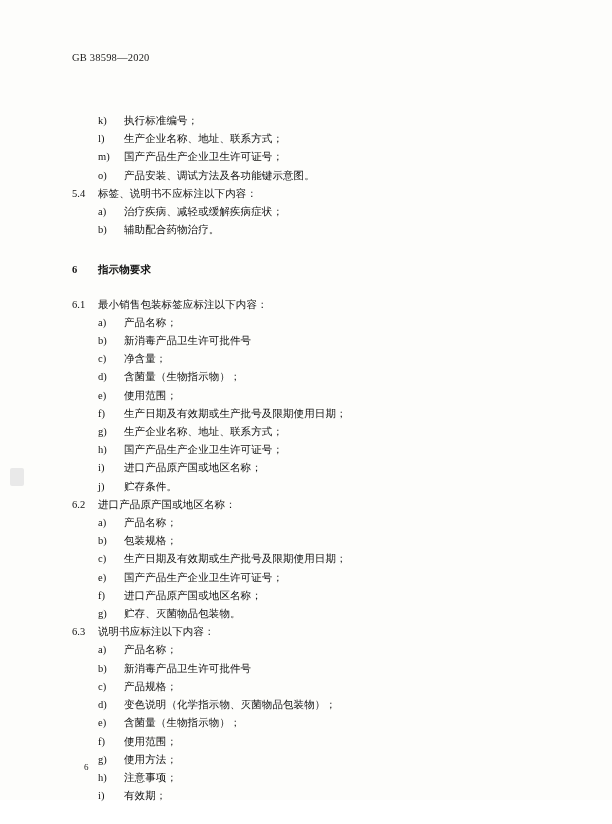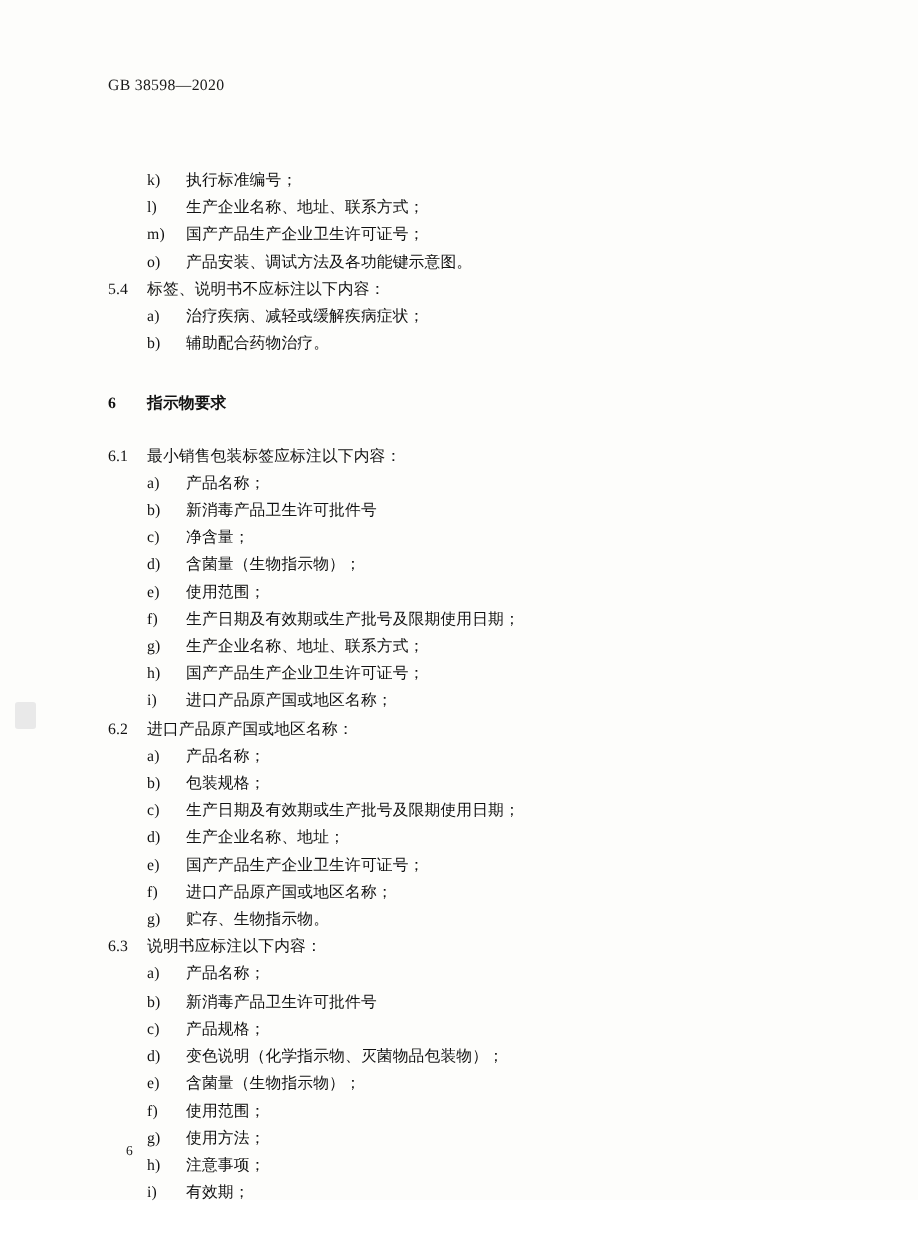--- a/index.html
+++ b/index.html
@@ -111,28 +111,28 @@
       <div class="line ind-sec"><span class="sec-label">6.1</span><span>最小销售包装标签应标注以下内容：</span></div>
       <div class="line ind-item"><span class="item-label">a)</span><span>产品名称；</span></div>
       <div class="line ind-item"><span class="item-label">b)</span><span>新消毒产品卫生许可批件号</span></div>
       <div class="line ind-item"><span class="item-label">c)</span><span>净含量；</span></div>
       <div class="line ind-item"><span class="item-label">d)</span><span>含菌量（生物指示物）；</span></div>
       <div class="line ind-item"><span class="item-label">e)</span><span>使用范围；</span></div>
       <div class="line ind-item"><span class="item-label">f)</span><span>生产日期及有效期或生产批号及限期使用日期；</span></div>
       <div class="line ind-item"><span class="item-label">g)</span><span>生产企业名称、地址、联系方式；</span></div>
       <div class="line ind-item"><span class="item-label">h)</span><span>国产产品生产企业卫生许可证号；</span></div>
       <div class="line ind-item"><span class="item-label">i)</span><span>进口产品原产国或地区名称；</span></div>
+      <div class="line ind-item"><span class="item-label">j)</span><span>贮存条件。</span></div>
       <div class="line ind-sec"><span class="sec-label">6.2</span><span>进口产品原产国或地区名称：</span></div>
       <div class="line ind-item"><span class="item-label">a)</span><span>产品名称；</span></div>
       <div class="line ind-item"><span class="item-label">b)</span><span>包装规格；</span></div>
       <div class="line ind-item"><span class="item-label">c)</span><span>生产日期及有效期或生产批号及限期使用日期；</span></div>
-      <div class="line ind-item"><span class="item-label">d)</span><span>生产企业名称、地址；</span></div>
       <div class="line ind-item"><span class="item-label">e)</span><span>国产产品生产企业卫生许可证号；</span></div>
       <div class="line ind-item"><span class="item-label">f)</span><span>进口产品原产国或地区名称；</span></div>
-      <div class="line ind-item"><span class="item-label">g)</span><span>贮存、生物指示物。</span></div>
+      <div class="line ind-item"><span class="item-label">g)</span><span>贮存、灭菌物品包装物。</span></div>
       <div class="line ind-sec"><span class="sec-label">6.3</span><span>说明书应标注以下内容：</span></div>
       <div class="line ind-item"><span class="item-label">a)</span><span>产品名称；</span></div>
       <div class="line ind-item"><span class="item-label">b)</span><span>新消毒产品卫生许可批件号</span></div>
       <div class="line ind-item"><span class="item-label">c)</span><span>产品规格；</span></div>
       <div class="line ind-item"><span class="item-label">d)</span><span>变色说明（化学指示物、灭菌物品包装物）；</span></div>
       <div class="line ind-item"><span class="item-label">e)</span><span>含菌量（生物指示物）；</span></div>
       <div class="line ind-item"><span class="item-label">f)</span><span>使用范围；</span></div>
       <div class="line ind-item"><span class="item-label">g)</span><span>使用方法；</span></div>
       <div class="line ind-item"><span class="item-label">h)</span><span>注意事项；</span></div>
       <div class="line ind-item"><span class="item-label">i)</span><span>有效期；</span></div>

